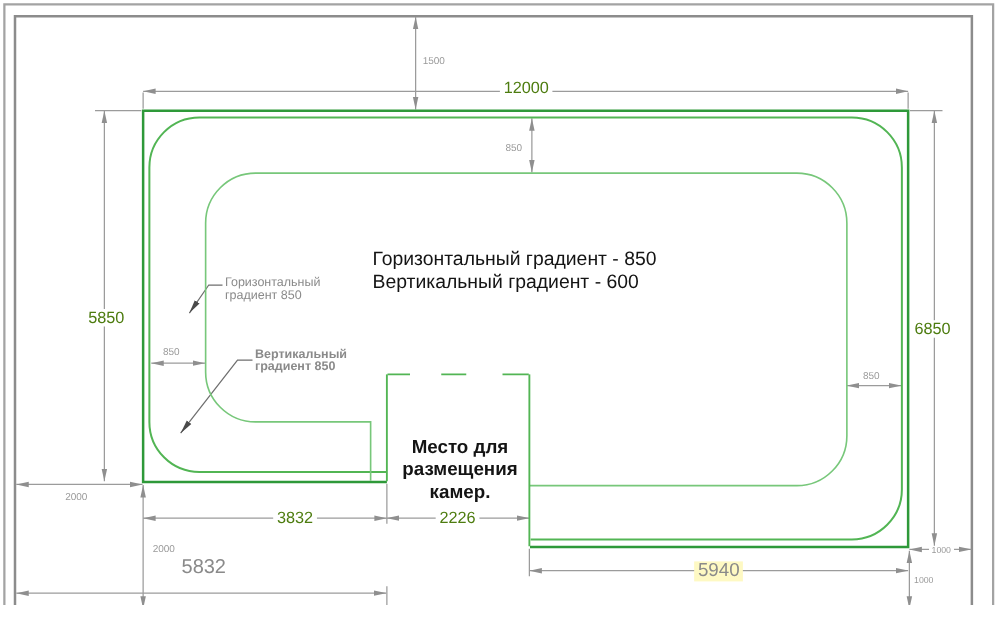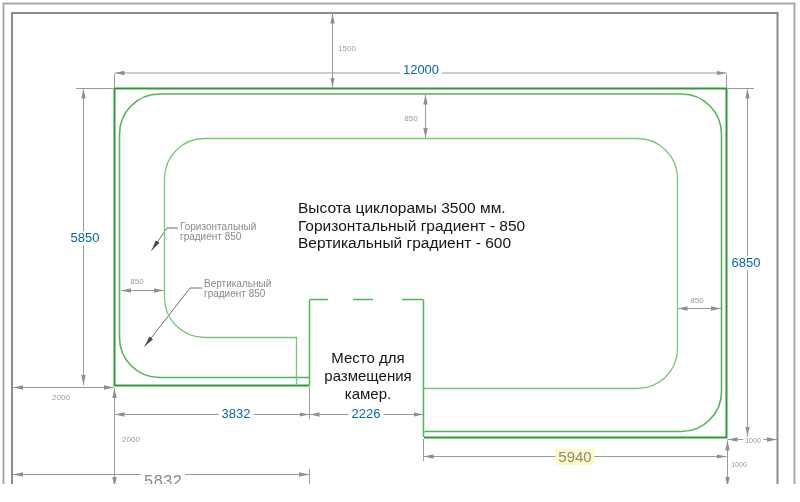--- a/index.html
+++ b/index.html
@@ -3,21 +3,21 @@
 <meta charset="utf-8">
 <style>
   html,body{margin:0;padding:0;background:#ffffff;}
   #stage{
     position:relative;width:800px;height:484px;overflow:hidden;
     background:#ffffff;font-family:"Liberation Sans",sans-serif;
   }
   #plan-svg{position:absolute;left:0;top:0;}
   .txt{position:absolute;white-space:nowrap;}
   .cx{transform:translate(-50%,-50%);}
-  .dim{font-size:13px;color:#0369a1;background:#ffffff;padding:0 3px;line-height:1.05;}
+  .dim{font-size:13px;color:#4d7c0f;background:#ffffff;padding:0 3px;line-height:1.05;}
   .dim-lg{font-size:16px;color:#8a8a8a;background:#ffffff;padding:0 3px;line-height:1.05;}
   .dim-md{font-size:15px;color:#8a8a8a;background:#fef9c3;padding:0 3px;line-height:1.05;}
   .dim-sm{font-size:8px;color:#9a9a9a;background:#ffffff;padding:0 2px;line-height:1.05;}
   .dim-xs{font-size:7px;color:#9a9a9a;background:#ffffff;padding:0 2px;line-height:1.05;}
   .lead-label{font-size:10px;line-height:10px;color:#8a8a8a;}
   .note{font-size:15.5px;line-height:17.5px;color:#141414;}
   .camera-note{font-size:15px;line-height:18px;color:#141414;text-align:center;transform:translateX(-50%);}
   .entrance{font-size:15px;color:#141414;transform:translateX(-50%);}
 </style>
 </head>
@@ -96,50 +96,49 @@
       <g stroke="#52b554" stroke-width="1.5">
         <line x1="309.5" y1="299.5" x2="309.5" y2="385"></line>
         <line x1="310" y1="299.5" x2="424" y2="299.5" stroke-dasharray="18 25 20 29 21 1"></line>
         <line x1="423.5" y1="299.5" x2="423.5" y2="437"></line>
       </g>
     </g>
   </svg>
 
   <span class="txt cx dim-sm" style="left:347px;top:49px;">1500</span>
   <span class="txt cx dim" style="left:421px;top:70px;">12000</span>
-  <span class="txt cx dim" style="left:85px;top:238px;">5850</span>
+  <span class="txt cx dim" style="left:85px;top:254px;">5850</span>
   <span class="txt cx dim" style="left:746px;top:263px;">6850</span>
   <span class="txt cx dim-sm" style="left:411px;top:119px;">850</span>
   <span class="txt cx dim-sm" style="left:137px;top:282px;">850</span>
   <span class="txt cx dim-sm" style="left:697px;top:301px;">850</span>
   <span class="txt cx dim-sm" style="left:61px;top:398px;">2000</span>
   <span class="txt cx dim-sm" style="left:131px;top:440px;">2000</span>
   <span class="txt cx dim" style="left:220px;top:414px;margin-left:16px;">3832</span>
   <span class="txt cx dim" style="left:366px;top:414px;">2226</span>
-  <span class="txt cx dim-lg" style="left:163px;top:482px;font-family:Liberation Mono, monospace;">5832</span>
+  <span class="txt cx dim-lg" style="left:163px;top:455px;">5832</span>
   <span class="txt cx dim-md" style="left:575px;top:457px;">5940</span>
   <span class="txt cx dim-xs" style="left:753px;top:441px;">1000</span>
   <span class="txt cx dim-xs" style="left:739px;top:465px;">1000</span>
 
   <div class="txt lead-label" style="left:180px;top:222px;">
     <div>Горизонтальный</div>
     <div>градиент 850</div>
   </div>
-  <div class="txt lead-label" style="left:204px;top:279px;">
+  <div class="txt lead-label" style="left:204px;top:279px;font-weight:bold;">
     <div>Вертикальный</div>
     <div>градиент 850</div>
   </div>
 
   <div class="txt note" style="left:298px;top:199px;">
-    <div>Высота циклорамы 3500 мм.</div>
     <div>Горизонтальный градиент - 850</div>
     <div>Вертикальный градиент - 600</div>
   </div>
 
-  <div class="txt camera-note" style="left:368px;top:349px;">
+  <div class="txt camera-note" style="left:368px;top:349px;font-weight:bold;">
     <div>Место для</div>
     <div>размещения</div>
     <div>камер.</div>
   </div>
 
   <span class="txt entrance" style="left:366px;top:488px;">Вход</span>
 
 </div>
 
 </body></html>

